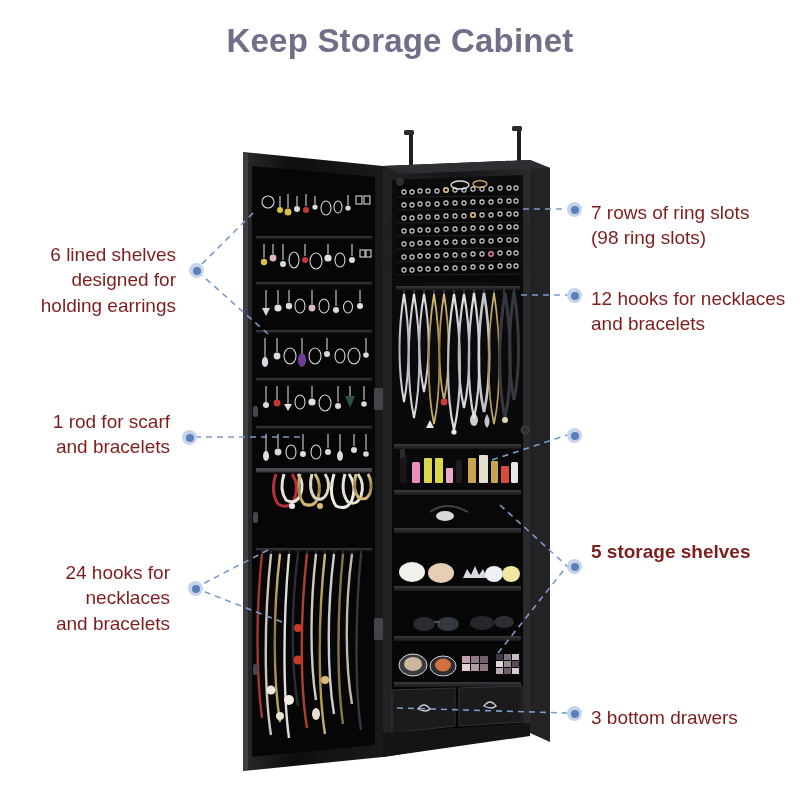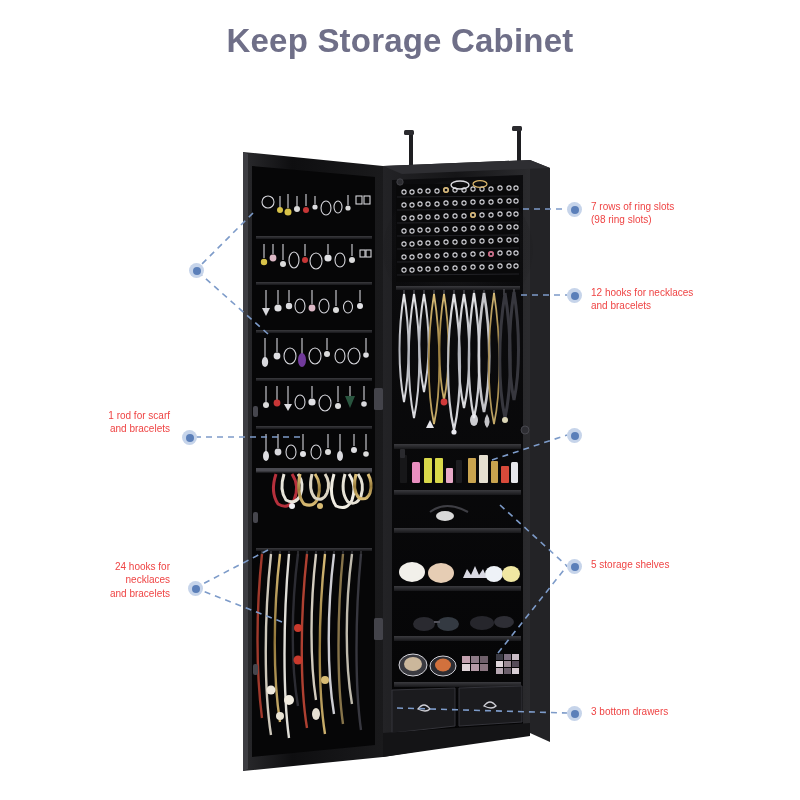--- a/index.html
+++ b/index.html
@@ -27,23 +27,23 @@
   .subtitle {
     margin-top: 7px;
     font-size: 20px;
     font-weight: normal;
     color: #85859c;
   }
 
   
   .callout {
     position: absolute;
-    font-size: 10px;
+    font-size: 19px;
     line-height: 1.33;
-    color: #ef4444;
+    color: #7f1d1d;
     white-space: pre-line;
   }
   .callout.right { text-align: left; }
   .callout.left  { text-align: right; }
 
   
   .marker {
     position: absolute;
     width: 15px; height: 15px;
     border-radius: 50%;
@@ -615,24 +615,27 @@
   <div class="marker" style="left:182px; top:430px;"></div>
   <div class="marker" style="left:188px; top:581px;"></div>
 
   <div class="callout right" style="left:591px; top:200px; width:205px;">7 rows of ring slots
 (98 ring slots)</div>
 
   <div class="callout right" style="left:591px; top:286px; width:210px;">12 hooks for necklaces
 and bracelets</div>
 
 
-  <div class="callout right" style="left:591px; top:558px; width:200px;">5 storage shelves</div>
+  <div class="callout right" style="left:591px; top:539px; width:200px;font-weight:bold;">5 storage shelves</div>
 
   <div class="callout right" style="left:591px; top:705px; width:200px;">3 bottom drawers</div>
 
+  <div class="callout left" style="left:0px; top:242px; width:176px;">6 lined shelves
+designed for
+holding earrings</div>
 
   <div class="callout left" style="left:0px; top:409px; width:170px;">1 rod for scarf
 and bracelets</div>
 
   <div class="callout left" style="left:0px; top:560px; width:170px;">24 hooks for
 necklaces
 and bracelets</div>
 
 </div>
 

